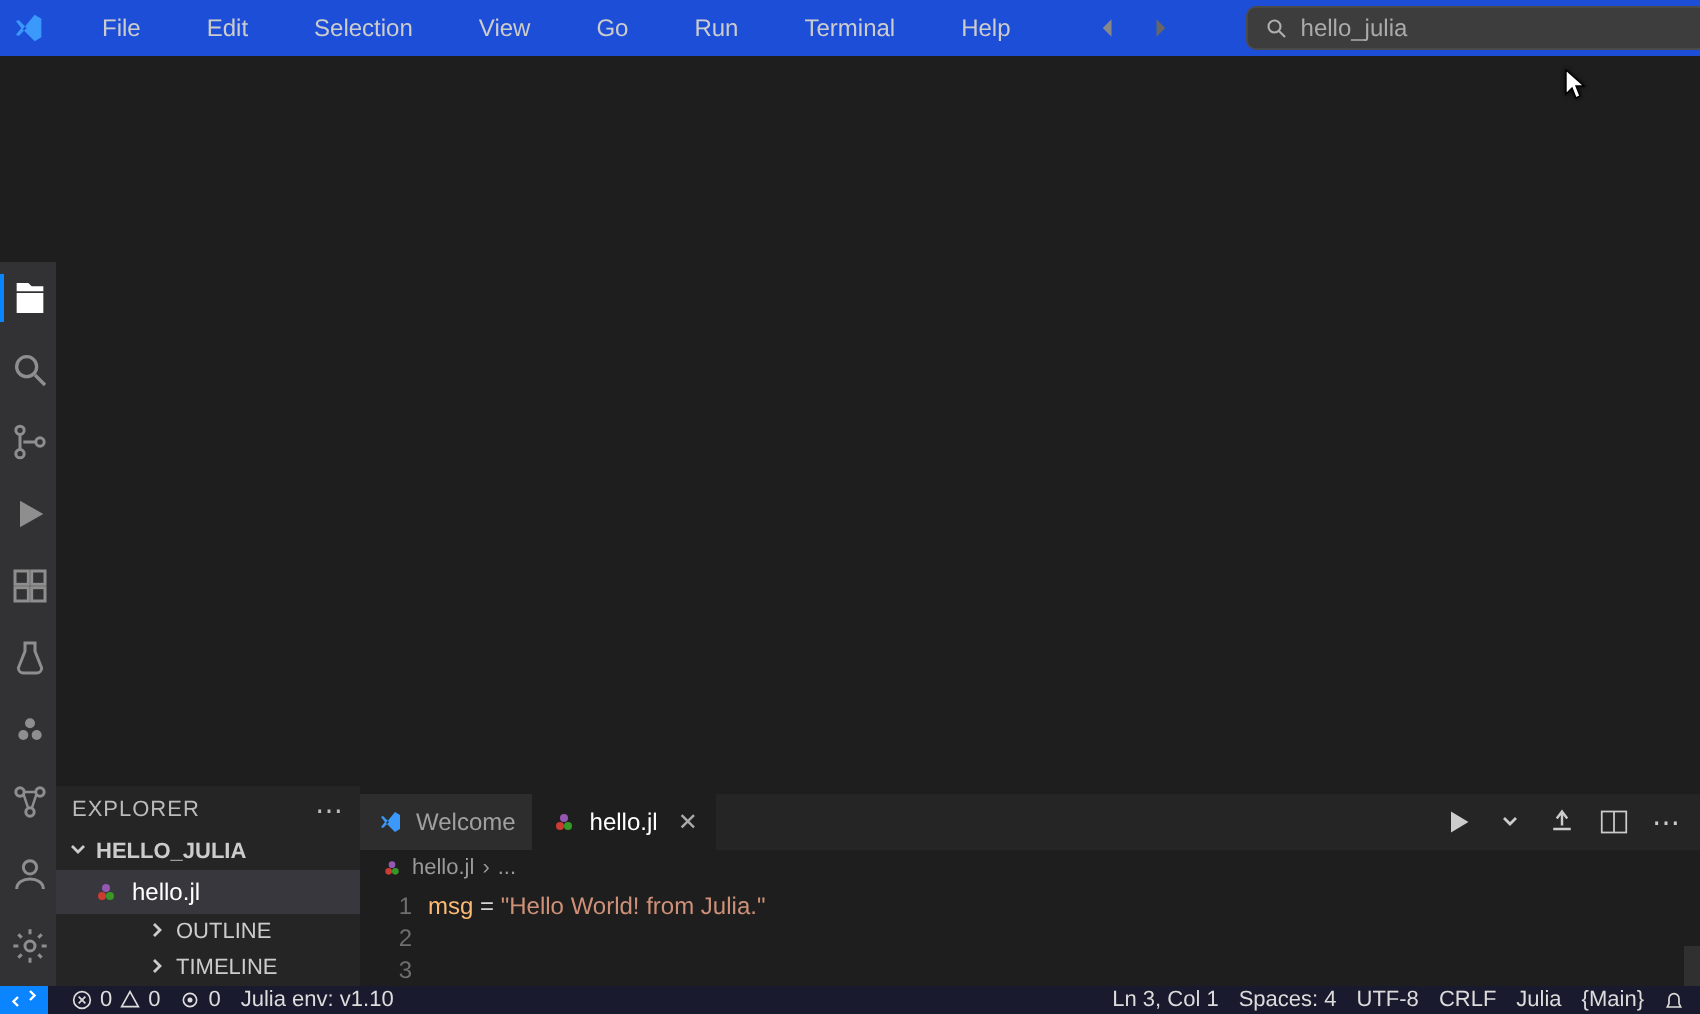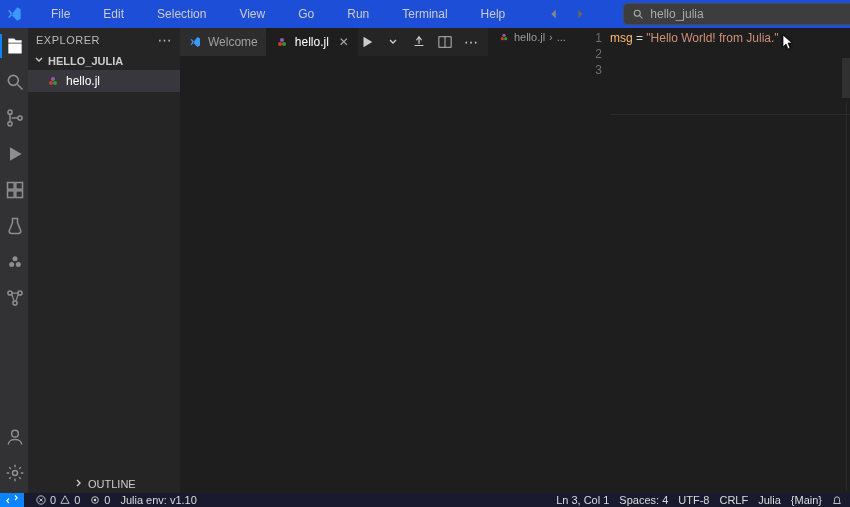--- a/index.html
+++ b/index.html
@@ -11,38 +11,38 @@
   .titlebar .menu-item { padding: 2px 6px; cursor: pointer; border-radius: 4px; font-size: 12px; color: #ccc; }
   .titlebar .nav-group { display: flex; gap: 6px; margin-left: 12px; }
   .titlebar .nav-btn { width: 20px; height: 20px; display: flex; align-items: center; justify-content: center; color: #888; border-radius: 4px; }
   .titlebar .search-box { flex: 0 0 320px; height: 22px; background: #3d3d3d; border: 1px solid #4a4a4a; border-radius: 5px; display: flex; align-items: center; margin-left: 12px; padding: 0 8px; gap: 6px; color: #aaa; }
   .titlebar .search-box svg { opacity: .8; }
   .titlebar .spacer { flex: 1; }
   .titlebar .right-icons { display: flex; gap: 6px; align-items: center; }
   .titlebar .right-icons .tb-btn { width: 20px; height: 20px; display: flex; align-items: center; justify-content: center; color: #ccc; border-radius: 4px; }
 
   
-  .workbench { position: absolute; top: 28px; bottom: 14px; left: 0; right: 0; display: flex; }
+  .workbench { position: absolute; top: 28px; bottom: 14px; left: 0; right: 0; display: flex; align-items: flex-end; }
   .activity-bar { width: 28px; background: #323234; display: flex; flex-direction: column; align-items: center; padding-top: 4px; gap: 8px; border-left: 2px solid #323234; }
   .activity-bar .ab-item { width: 28px; height: 28px; display: flex; align-items: center; justify-content: center; color: #8e8e8e; position: relative; }
   .activity-bar .ab-item.active { color: #ffffff; }
   .activity-bar .ab-item.active::before { content: ""; position: absolute; left: -1px; top: 2px; bottom: 2px; width: 2px; background: #0a84ff; }
   .activity-bar .ab-bottom { margin-top: auto; margin-bottom: 6px; display: flex; flex-direction: column; gap: 8px; }
 
   .sidebar { width: 152px; background: #252526; display: flex; flex-direction: column; }
   .sidebar-header { height: 24px; display: flex; align-items: center; padding: 0 8px; color: #bbb; font-size: 11px; letter-spacing: .5px; }
   .sidebar-header .dots { margin-left: auto; color: #bbb; font-size: 14px; }
   .sidebar-folder { height: 18px; display: flex; align-items: center; padding: 0 6px; font-size: 11px; font-weight: 600; color: #ccc; gap: 4px; }
   .sidebar-folder .chev { display: inline-block; }
   .sidebar-file { height: 22px; display: flex; align-items: center; padding: 0 6px 0 18px; font-size: 12px; gap: 6px; background: #37373d; color: #fff; }
   .sidebar-file .file-ico { width: 14px; height: 14px; display: flex; align-items: center; justify-content: center; }
   .sidebar-section { height: 18px; display: flex; align-items: center; padding: 0 6px; font-size: 11px; color: #ccc; gap: 4px; margin-top: auto; margin-left: 40px; }
   .sidebar-section + .sidebar-section { margin-top: 0; }
 
-  .editor-area { flex: 1; display: flex; flex-direction: row; background: #1e1e1e; position: relative; }
+  .editor-area { flex: 1; display: flex; flex-direction: column; background: #1e1e1e; position: relative; }
   .tabs { height: 28px; background: #252526; display: flex; align-items: stretch; }
   .tab { display: flex; align-items: center; padding: 0 8px; gap: 6px; font-size: 12px; color: #a0a0a0; background: #2d2d2d; border-right: 1px solid #1e1e1e; position: relative; }
   .tab.active { background: #1e1e1e; color: #fff; }
   .tab .tab-ico { width: 14px; height: 14px; display: flex; align-items: center; justify-content: center; }
   .tab .close { color: #aaa; font-size: 12px; margin-left: 4px; }
   .editor-actions { margin-left: auto; display: flex; align-items: center; gap: 8px; padding-right: 8px; color: #ccc; }
   .editor-actions .ea-btn { width: 18px; height: 18px; display: flex; align-items: center; justify-content: center; }
   .editor-actions .run { color: #ccc; }
 
   .breadcrumb { height: 18px; display: flex; align-items: center; gap: 4px; padding: 0 10px; font-size: 11px; color: #9a9a9a; background: #1e1e1e; }
@@ -231,20 +231,26 @@
       </span>
       <span>hello.jl</span>
     </div>
 
     <div class="sidebar-section">
       <span><svg width="10" height="10" viewBox="0 0 10 10">
             <path d="M3 2l3 3-3 3" stroke="#ccc" fill="none" stroke-width="1.4"></path>
           </svg></span>
       <span>OUTLINE</span>
     </div>
+    <div class="sidebar-section">
+      <span><svg width="10" height="10" viewBox="0 0 10 10">
+            <path d="M3 2l3 3-3 3" stroke="#ccc" fill="none" stroke-width="1.4"></path>
+          </svg></span>
+      <span>TIMELINE</span>
+    </div>
   </div>
 
   <div class="editor-area">
     <div class="tabs">
       <div class="tab">
         <span class="tab-ico">
             <svg width="12" height="12" viewBox="0 0 24 24">
               <path fill="#3b99fc" d="M17 2l5 3v14l-5 3-9-9 9-11zM3 7l4 5-4 5 2 1 6-6-6-6-2 1z"></path>
             </svg>
           </span>

